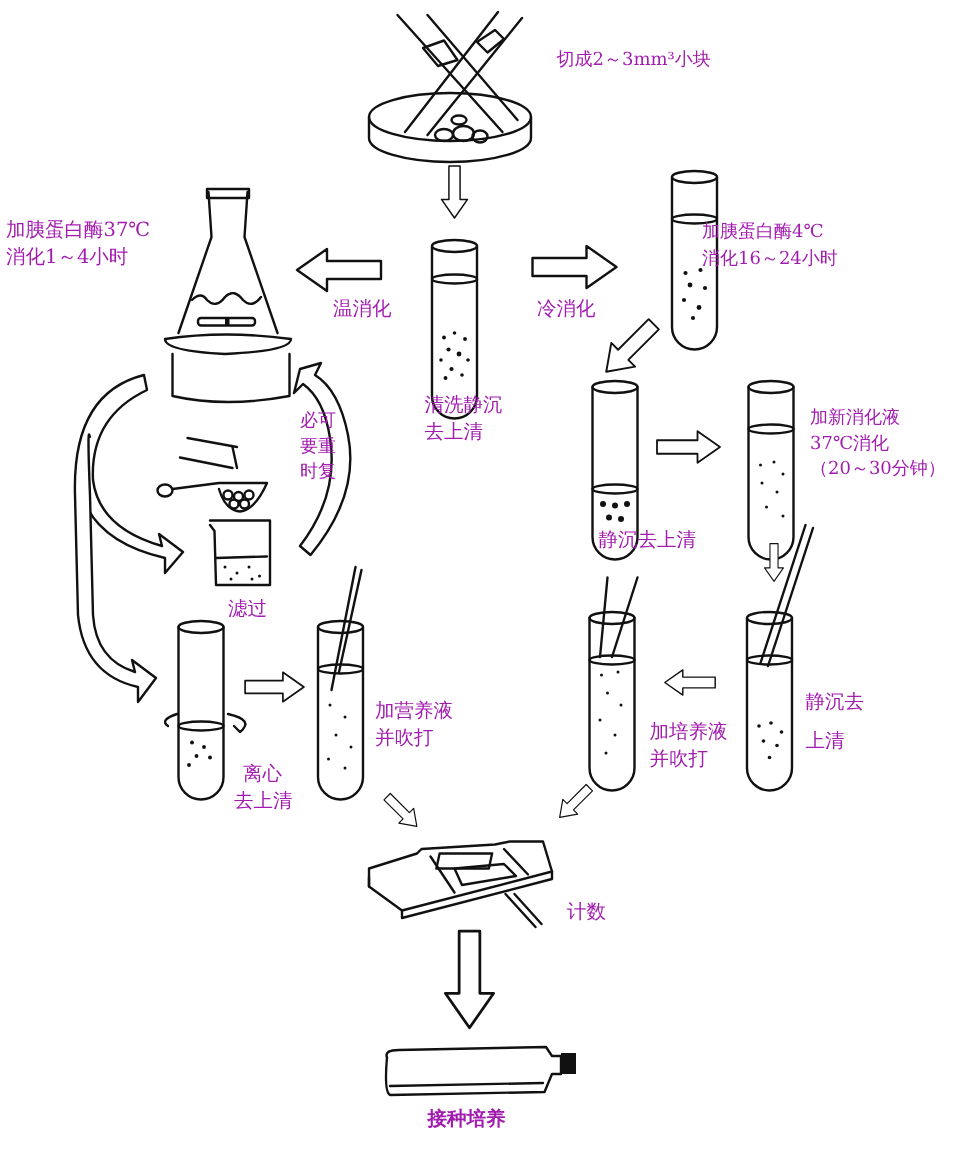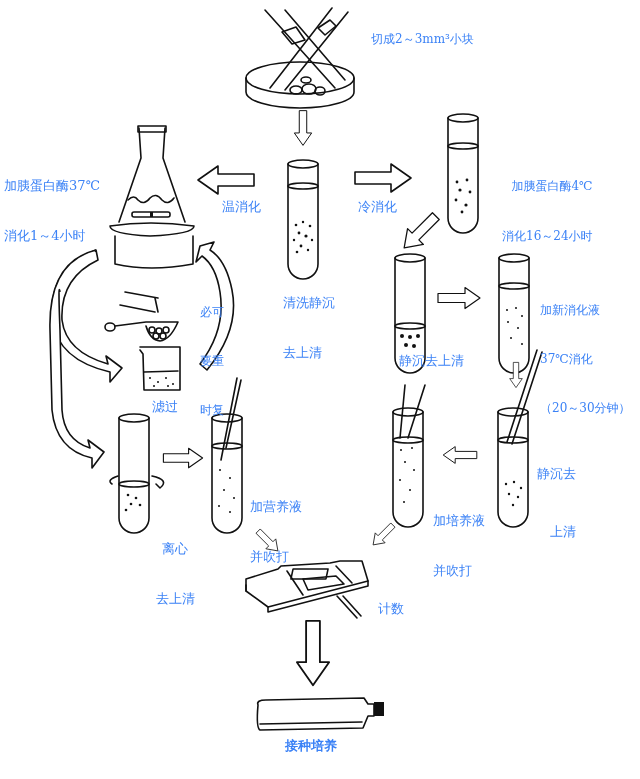--- a/index.html
+++ b/index.html
@@ -1,22 +1,22 @@
 <!DOCTYPE html>
 <html><head>
 <meta charset="utf-8">
 <style>
   html, body { margin: 0; padding: 0; background: #ffffff; }
   body { width: 640px; height: 779px; position: relative; overflow: hidden;
          font-family: "DejaVu Serif", serif; color: #111; }
   svg.art { position: absolute; left: 0; top: 0; }
-  .lbl { position: absolute; font-size: 13px; line-height: 18px; color: #3b82f6;
+  .lbl { position: absolute; font-size: 13px; line-height: 18px; color: #a21caf;
          white-space: nowrap; font-family: "DejaVu Serif", serif; }
   .lbl.bold { font-weight: bold; }
-  .ln { display: block; margin-top: 32px; }
+  .ln { display: block; }
   .stroke { fill: none; stroke: #111; stroke-width: 1.6; stroke-linejoin: round; stroke-linecap: round; }
   .arrowfill { fill: #fff; stroke: #111; stroke-width: 1.6; stroke-linejoin: round; }
   .dot { fill: #111; }
 </style>
 </head>
 <body>
 
 <svg class="art" width="640" height="779" viewBox="0 0 640 779">
   <defs>
 
@@ -263,42 +263,42 @@
 </div>
 
 <div class="lbl" style="left:222px;top:198px;text-align:right;">温消化</div>
 <div class="lbl" style="left:358px;top:198px;">冷消化</div>
 
 <div class="lbl" style="left:283px;top:262px;">
   <span class="ln">清洗静沉</span>
   <span class="ln">去上清</span>
 </div>
 
-<div class="lbl" style="left:502px;top:145px;font-size:12px;text-align:right;">
+<div class="lbl" style="left:468px;top:145px;font-size:12px;">
   <span class="ln">加胰蛋白酶4℃</span>
   <span class="ln">消化16～24小时</span>
 </div>
 
 <div class="lbl" style="left:200px;top:272px;font-size:12px;line-height:17px;">
   <span class="ln">必可</span>
   <span class="ln">要重</span>
   <span class="ln">时复</span>
 </div>
 
 <div class="lbl" style="left:152px;top:398px;">滤过</div>
 
 <div class="lbl" style="left:399px;top:352px;">静沉去上清</div>
 
 <div class="lbl" style="left:540px;top:270px;font-size:12px;line-height:17px;">
   <span class="ln">加新消化液</span>
   <span class="ln">37℃消化</span>
   <span class="ln">（20～30分钟）</span>
 </div>
 
-<div class="lbl" style="left:537px;top:429px;line-height:26px;text-align:right;">
+<div class="lbl" style="left:537px;top:456px;line-height:26px;">
   <span class="ln">静沉去</span>
   <span class="ln">上清</span>
 </div>
 
 <div class="lbl" style="left:156px;top:508px;">
   <span class="ln" style="padding-left:6px">离心</span>
   <span class="ln">去上清</span>
 </div>
 
 <div class="lbl" style="left:250px;top:466px;">

